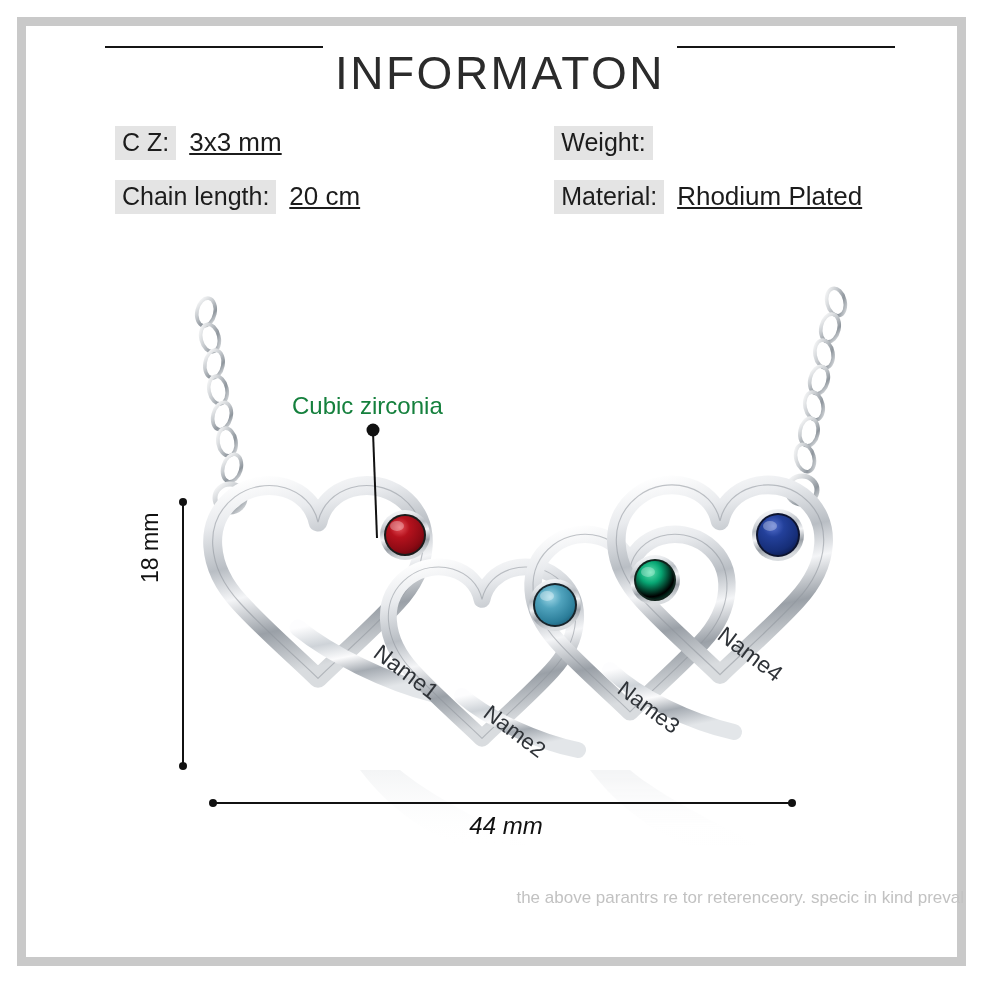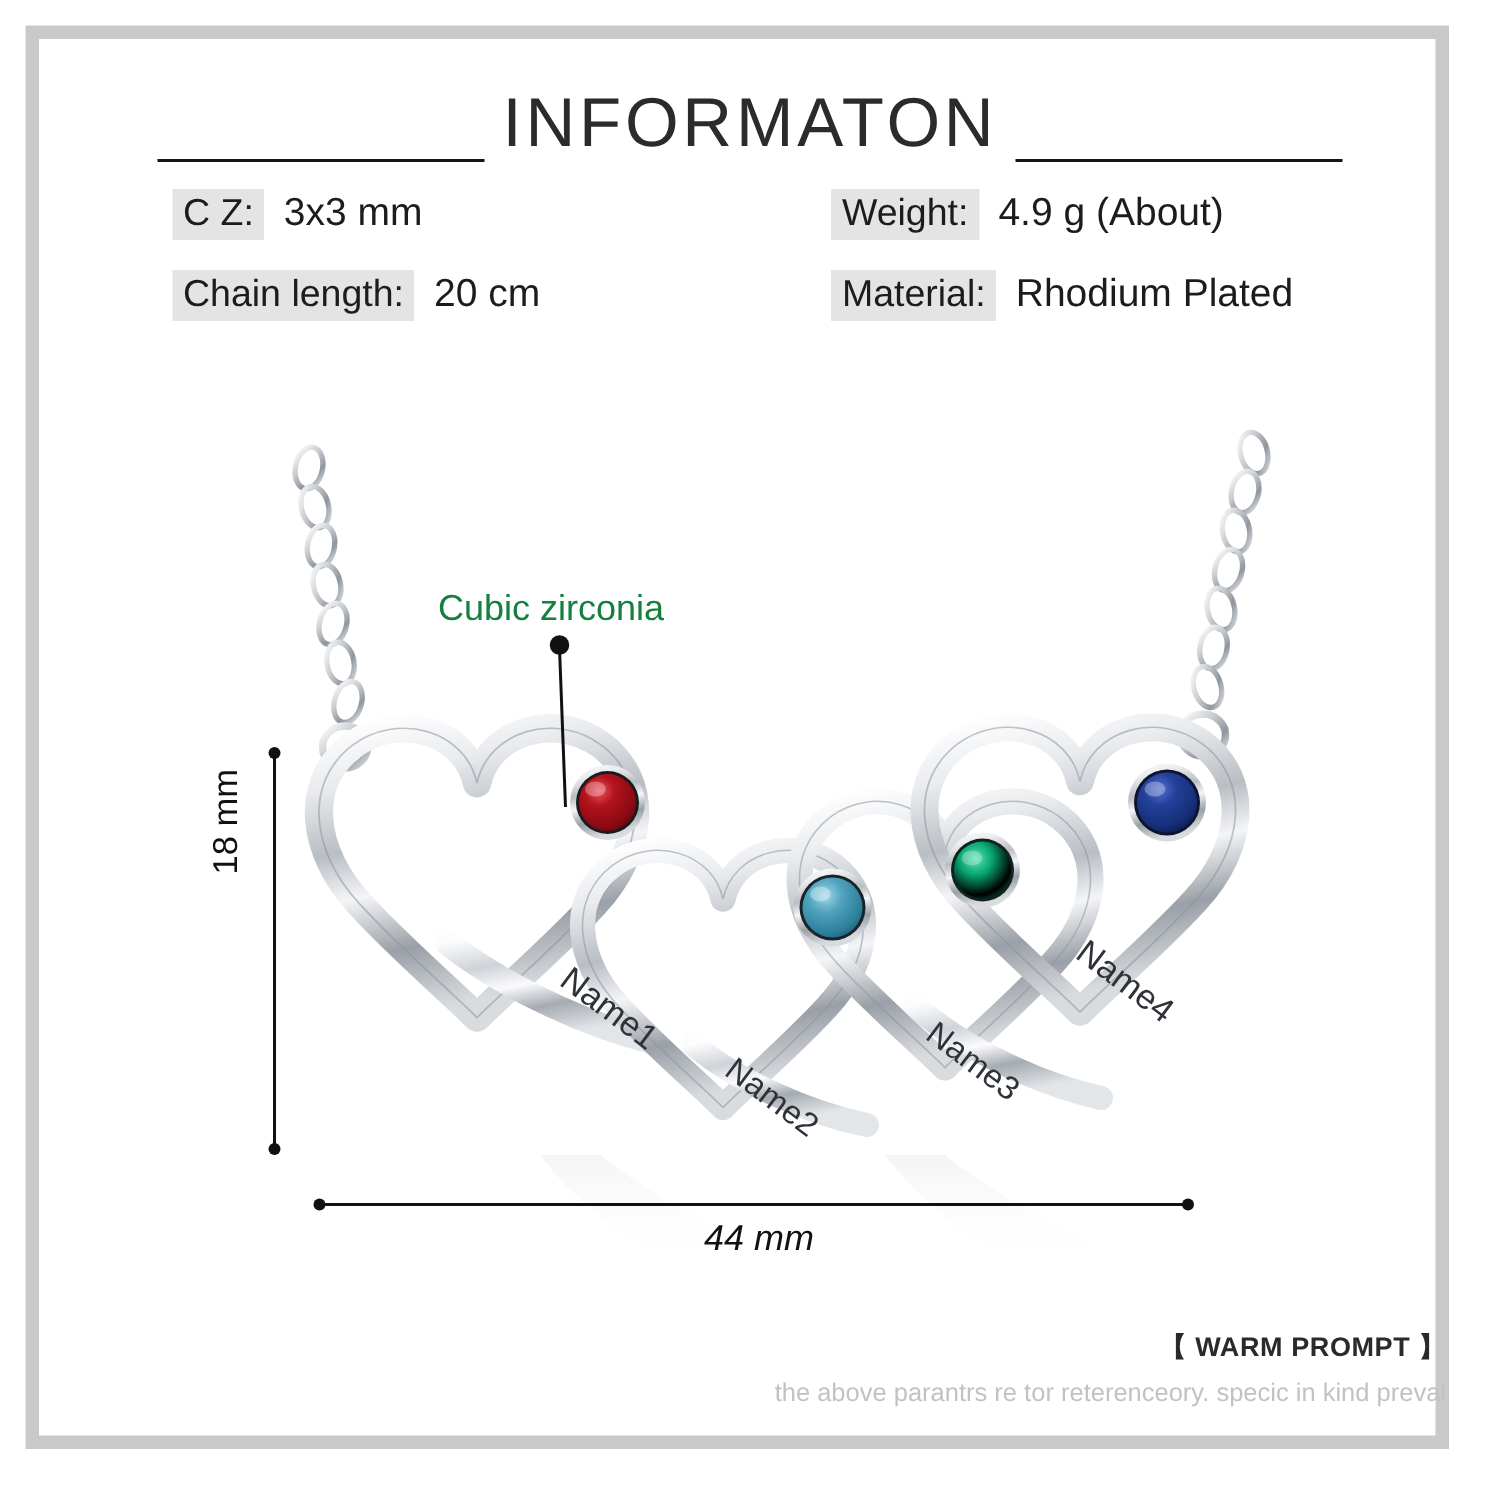--- a/index.html
+++ b/index.html
@@ -32,21 +32,21 @@
   }
 
   
   .header {
     position: absolute;
     left: 60px;
     top: 46px;
     width: 880px;
     height: 62px;
     display: flex;
-    align-items: flex-end;
+    align-items: flex-start;
     justify-content: center;
     gap: 12px;
   }
   .rule {
     height: 2px;
     background: #151515;
     flex: 0 0 auto;
   }
   .rule.left  { width: 218px; }
   .rule.right { width: 218px; }
@@ -82,20 +82,21 @@
     color: #1c1c1c;
     font-size: 25px;
     padding: 3px 7px 4px 7px;
     line-height: 1.08;
   }
   .spec-value {
     font-size: 26px;
     color: #1c1c1c;
     margin-left: 13px;
     line-height: 1.08;
+    text-decoration: underline;
   }
 
   
   .photo {
     position: absolute;
     left: 30px;
     top: 250px;
     width: 940px;
     height: 600px;
   }
@@ -171,21 +172,20 @@
 
   <div class="specs">
 
     <div class="spec-row">
       <div class="spec-cell col-left">
         <span class="spec-label">C Z:</span>
         <span class="spec-value">3x3 mm</span>
       </div>
       <div class="spec-cell col-right">
         <span class="spec-label">Weight:</span>
-        <span class="spec-value">4.9 g (About)</span>
       </div>
     </div>
 
     <div class="spec-row">
       <div class="spec-cell col-left">
         <span class="spec-label">Chain length:</span>
         <span class="spec-value">20 cm</span>
       </div>
       <div class="spec-cell col-right">
         <span class="spec-label">Material:</span>
@@ -379,17 +379,16 @@
 
   <div class="callout-label">Cubic zirconia</div>
 
   <div class="dim-v-label">18 mm</div>
 
   <div class="dim-h-label">
     <span>44 mm</span>
   </div>
 
   <div class="prompt">
-    <div class="prompt-title">【 WARM PROMPT 】</div>
     <div class="prompt-line">the above parantrs re tor reterenceory. specic in kind preval</div>
   </div>
 
 </div>
 
 </body></html>

